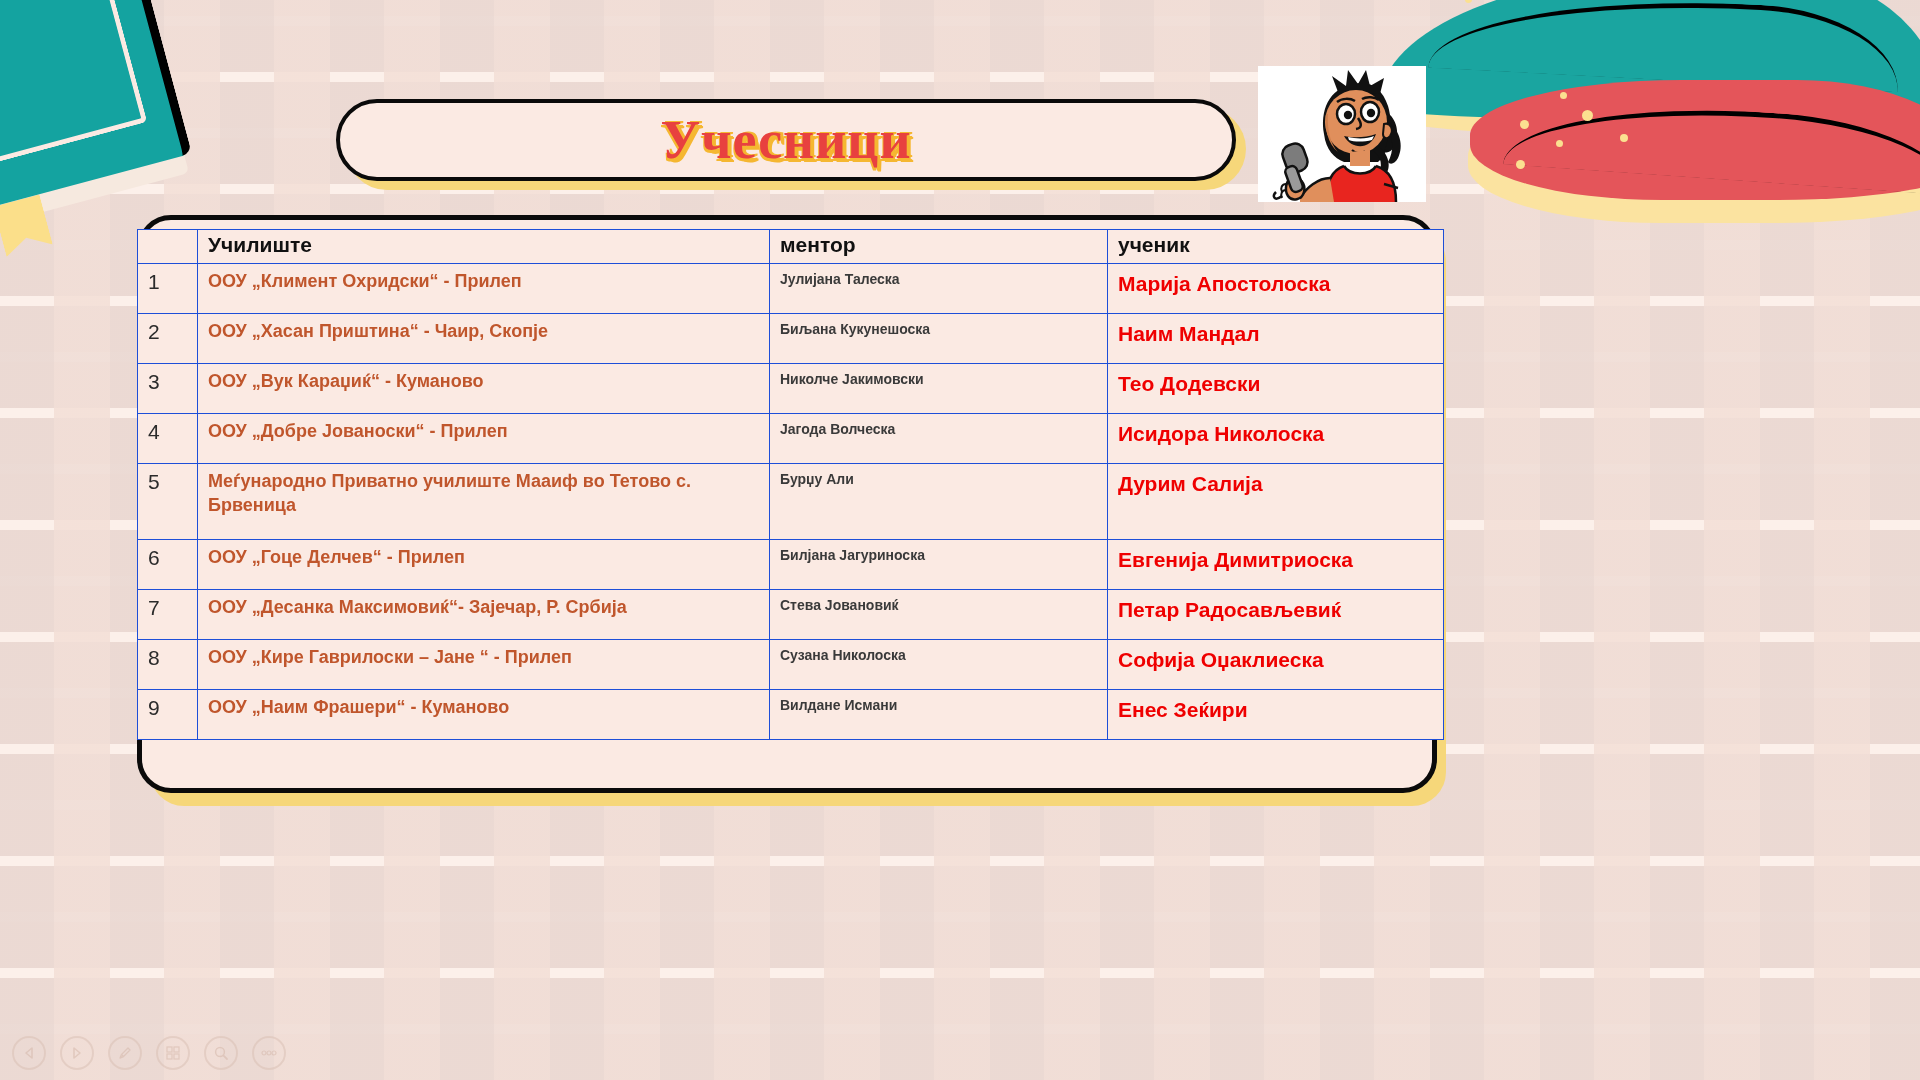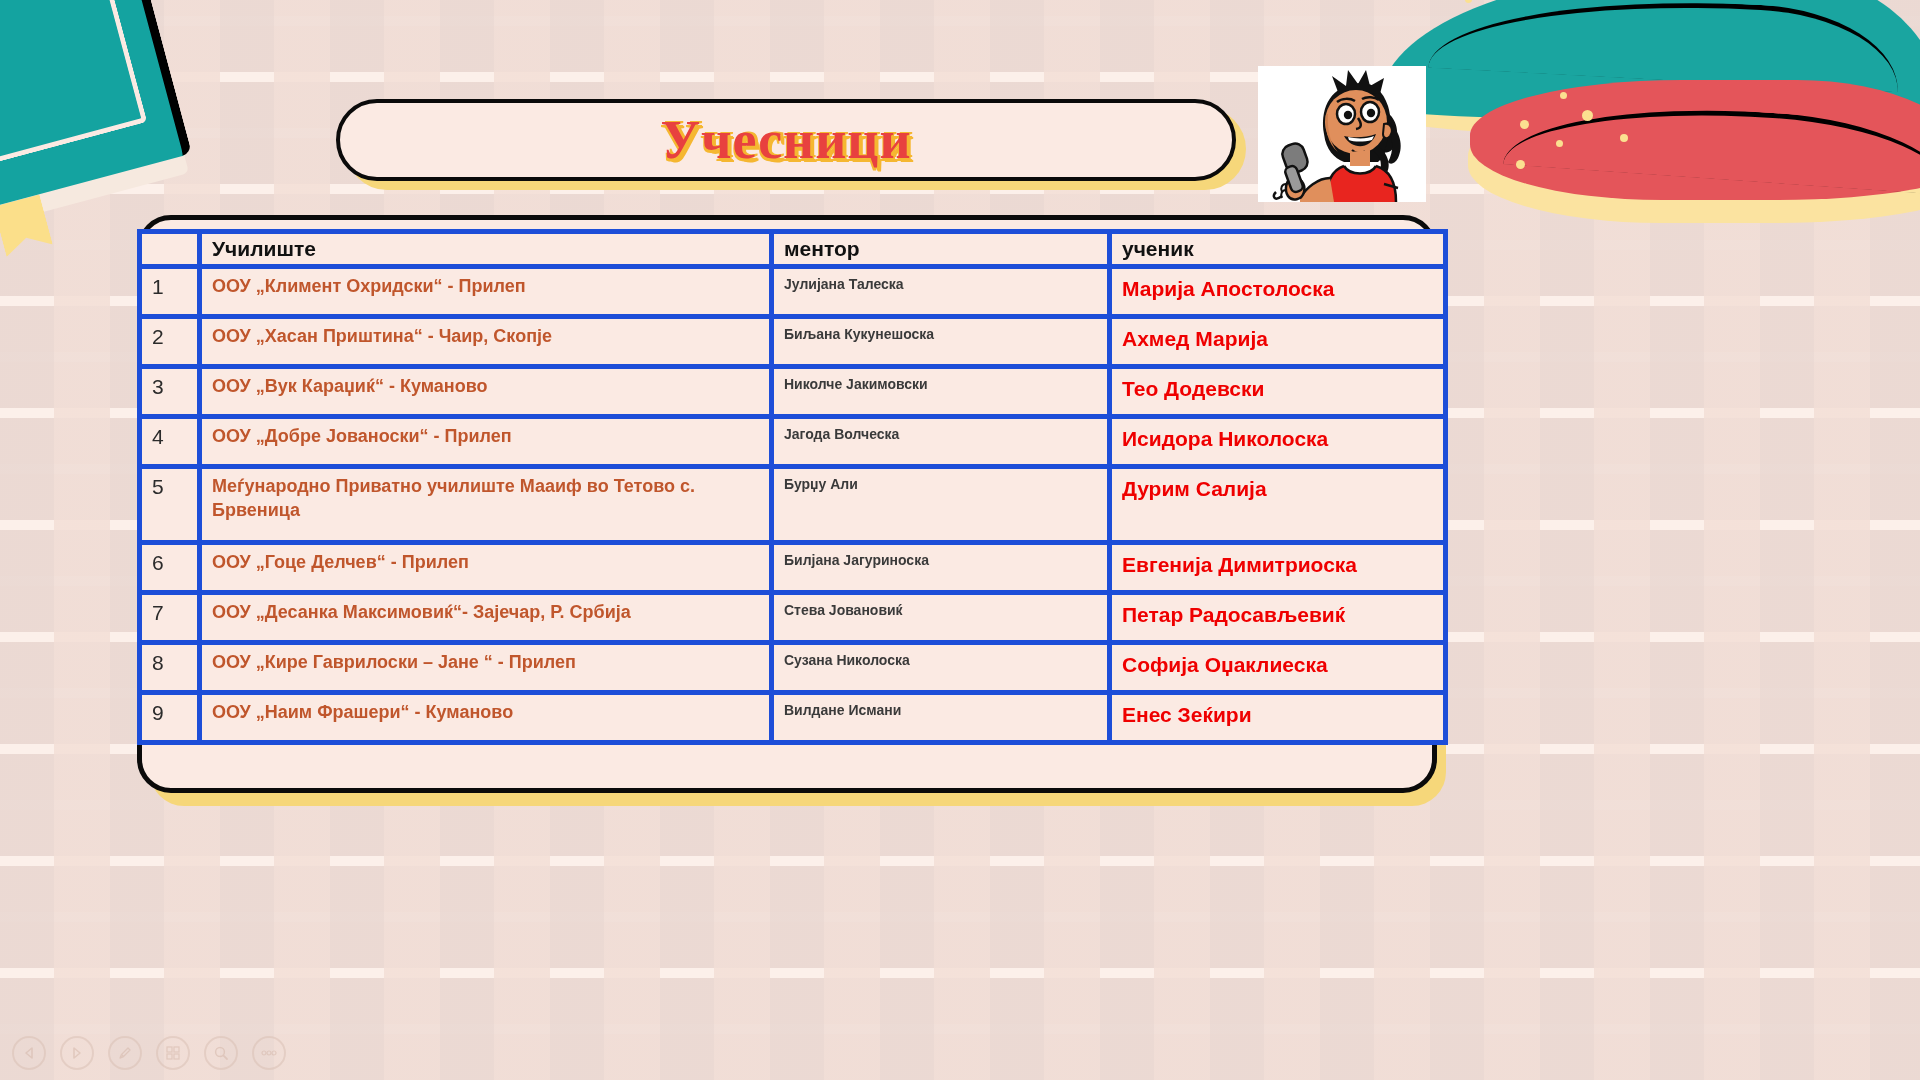--- a/index.html
+++ b/index.html
@@ -178,21 +178,21 @@
 
   
   .tbl {
     position: absolute;
     left: 137px; top: 229px;
     width: 1306px;
     border-collapse: collapse;
     table-layout: fixed;
   }
   .tbl td, .tbl th {
-    border: 5px solid #1d4ed8;
+    border: 1px solid #1d4ed8;
     vertical-align: top;
     padding: 6px 8px 6px 10px;
     background: #fbeae3;
     text-align: left;
     margin-top: 8px;
   }
   .c-num   { width: 60px; }
   .c-school{ width: 572px; }
   .c-ment  { width: 338px; }
   .c-stud  { width: 336px; }
@@ -355,21 +355,21 @@
       <tr>
         <td class="num">1</td>
         <td class="school">ООУ „Климент Охридски“ - Прилеп</td>
         <td class="mentor">Јулијана Талеска</td>
         <td class="student">Марија Апостолоска</td>
       </tr>
       <tr>
         <td class="num">2</td>
         <td class="school">ООУ „Хасан Приштина“ - Чаир, Скопје</td>
         <td class="mentor">Биљана Кукунешоска</td>
-        <td class="student">Ахмед Марија</td>
+        <td class="student">Наим Мандал</td>
       </tr>
       <tr>
         <td class="num">3</td>
         <td class="school">ООУ „Вук Караџиќ“ - Куманово</td>
         <td class="mentor">Николче Јакимовски</td>
         <td class="student">Тео Додевски</td>
       </tr>
       <tr>
         <td class="num">4</td>
         <td class="school">ООУ „Добре Јованоски“ - Прилеп</td>

